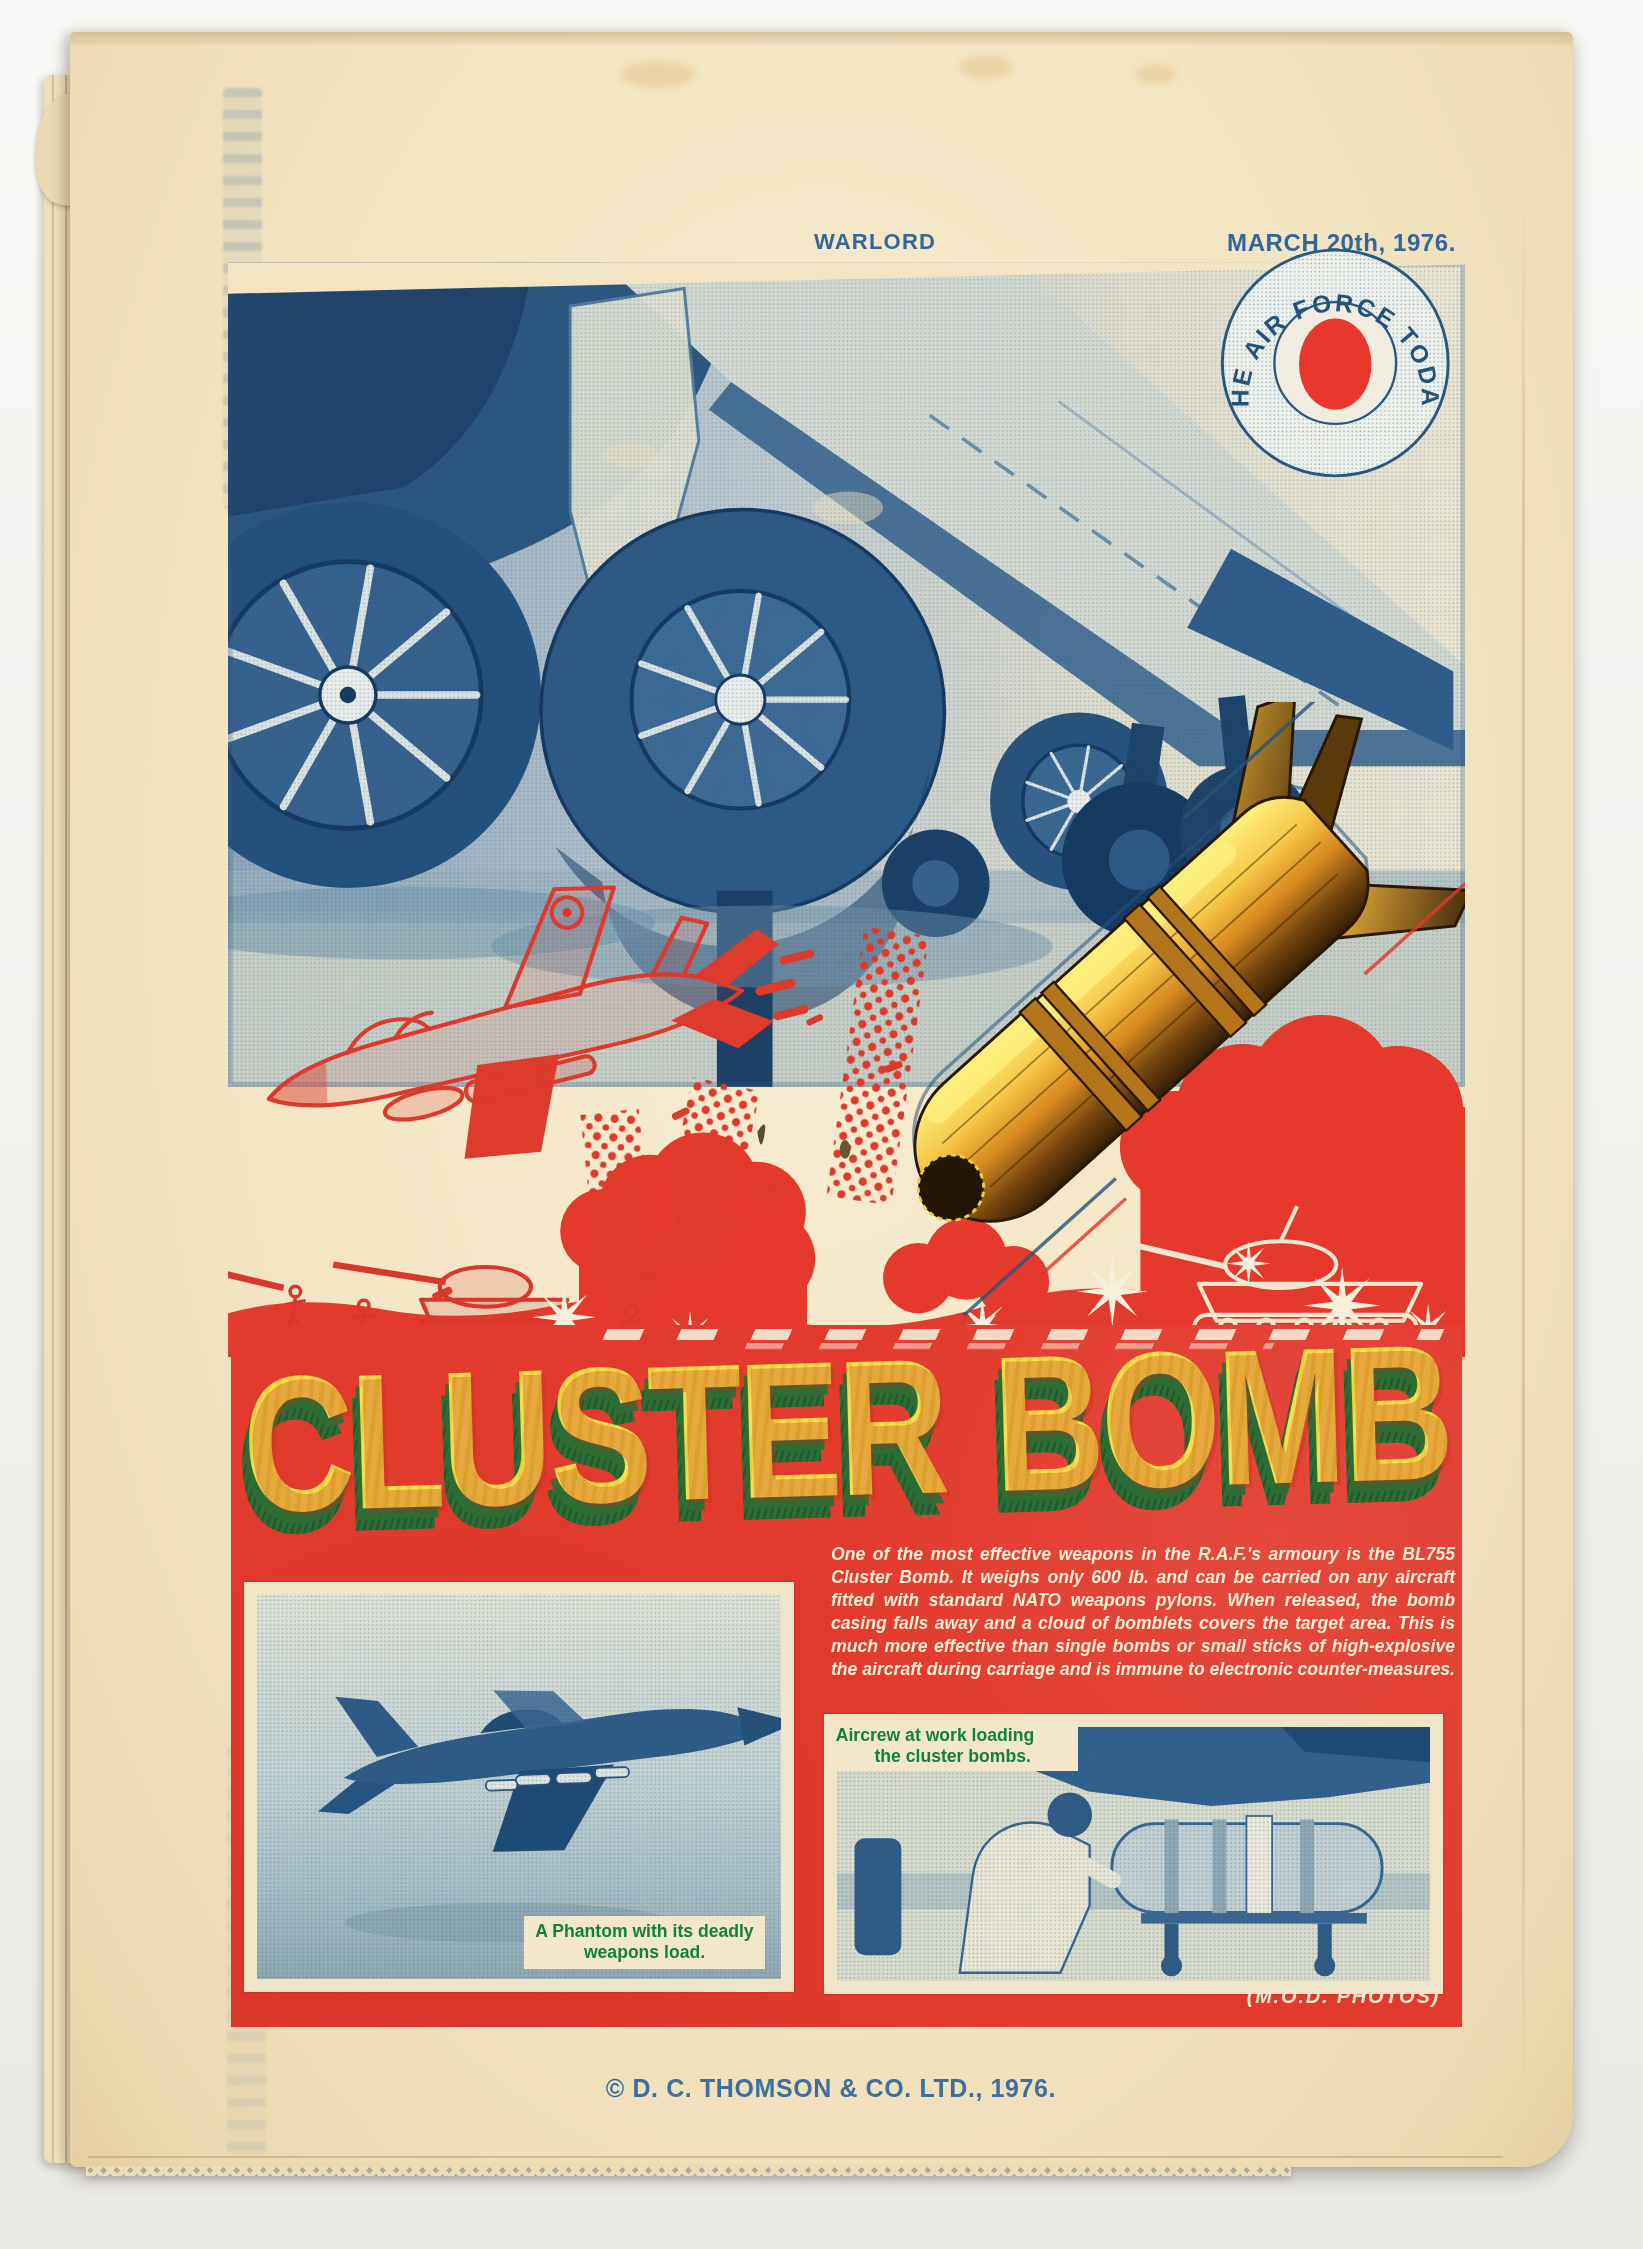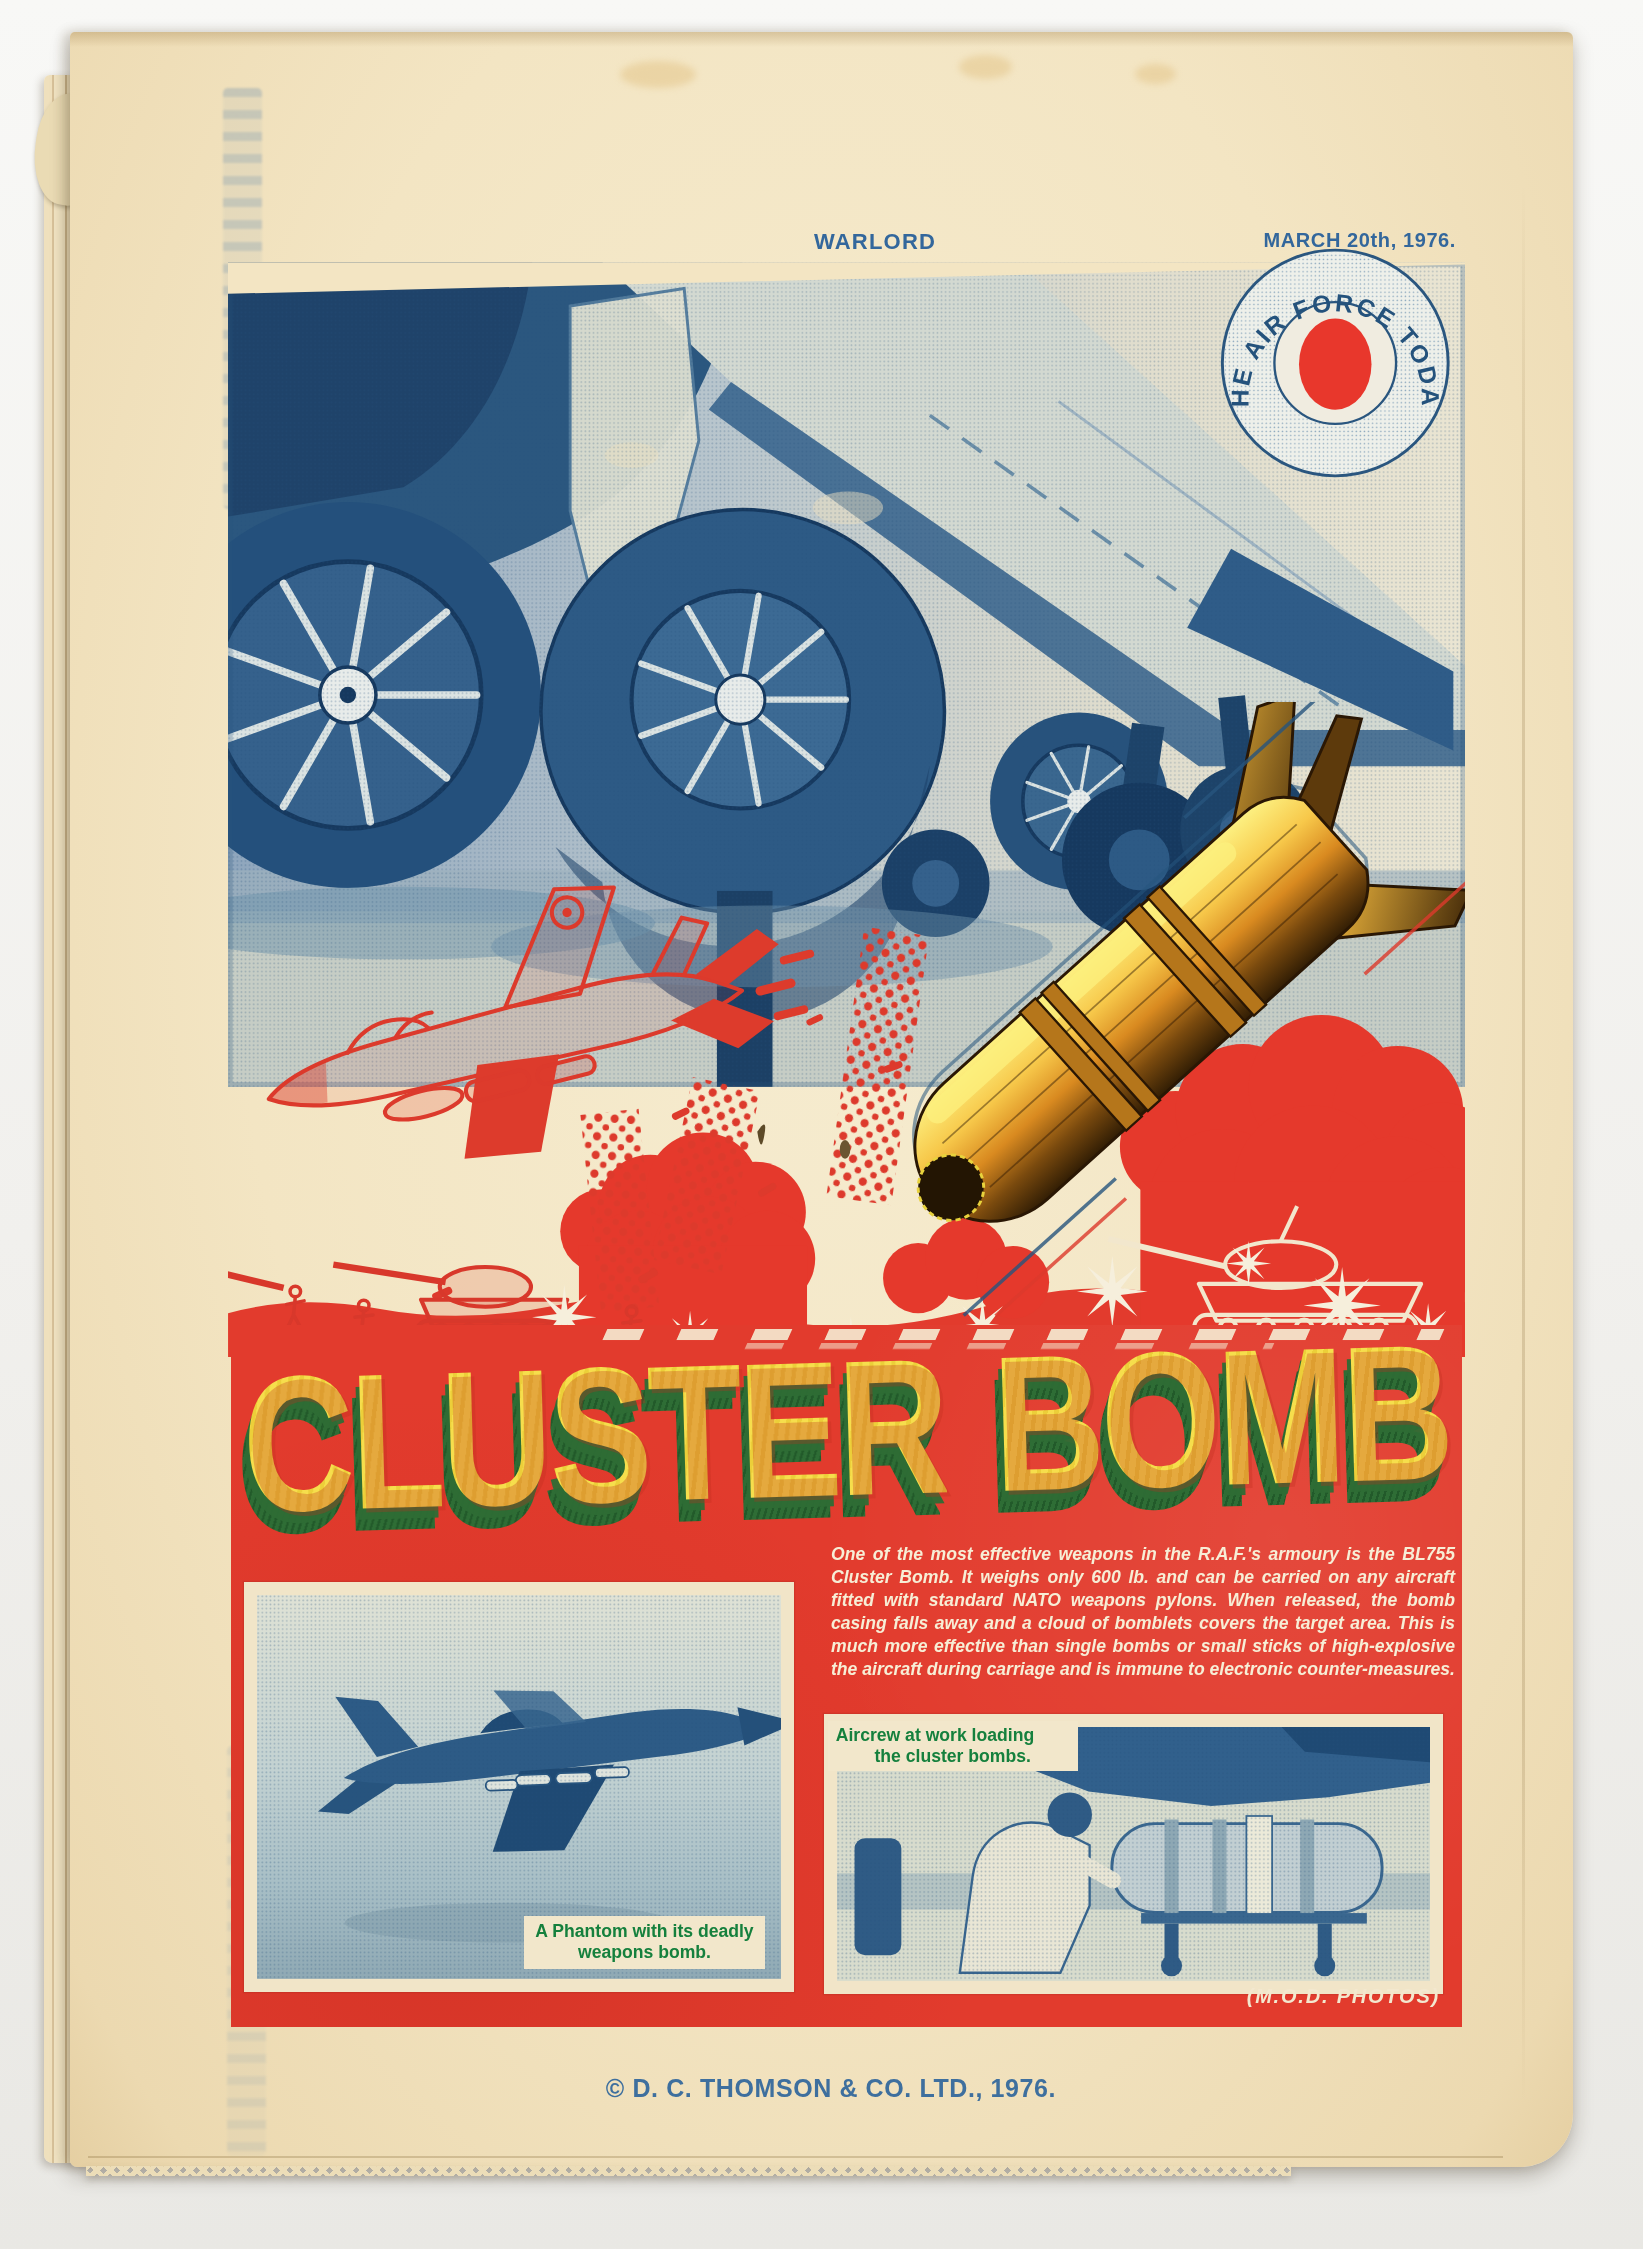--- a/index.html
+++ b/index.html
@@ -41,21 +41,21 @@
   .deckle{
     position:absolute;left:16.4px;bottom:-8.8px;width:1205px;height:9.4px;
     background:
       repeating-linear-gradient(-45deg,#ecddb8 0 4.7px,rgba(0,0,0,0) 4.7px 9.4px),
       repeating-linear-gradient(45deg,#ecddb8 0 4.7px,rgba(0,0,0,0) 4.7px 9.4px);
     filter:drop-shadow(0 4.1px 3.5px rgba(60,45,20,.25));
   }
   
   .header{position:absolute;left:0;top:197px;width:100%;height:33px;color:#33679c;}
   .mag-title{position:absolute;left:744px;font-weight:bold;font-size:22px;letter-spacing:1.2px;text-align:right;}
-  .issue-date{position:absolute;right:117px;font-weight:bold;font-size:20px;letter-spacing:0.6px;}
+  .issue-date{position:absolute;right:117px;font-weight:bold;font-size:24px;letter-spacing:0.6px;}
   
   .photo-main{position:absolute;left:158px;top:230px;width:1237px;height:825px;}
   .photo-main svg{display:block;}
   
   .roundel{position:absolute;left:1150px;top:214px;width:234px;height:234px;}
   
   .illustration{position:absolute;left:158px;top:670px;width:1237px;height:655px;}
   
   .red-panel{
     position:absolute;left:161px;top:1293px;width:1231px;height:702px;
@@ -430,21 +430,21 @@
               <rect x="352" y="208" width="60" height="18" rx="9" transform="rotate(4 382 217)"></rect>
               <rect x="420" y="212" width="62" height="18" rx="9" transform="rotate(4 451 221)"></rect>
               <rect x="488" y="210" width="58" height="17" rx="8" transform="rotate(4 517 218)"></rect>
               <rect x="300" y="212" width="54" height="17" rx="8" transform="rotate(4 327 220)"></rect>
             </g>
           </g>
           <rect width="896" height="656" fill="url(#lpDot)" opacity=".28"></rect>
         </svg>
         <div class="caption-box left-cap">
           <div class="cap1">A Phantom with its deadly</div>
-          <div class="cap2">weapons bomb.</div>
+          <div class="cap2">weapons load.</div>
         </div>
       </div>
 
       <div class="photo-frame right">
         <svg width="593" height="254" viewBox="0 0 1014 434">
           <defs>
             <pattern id="rpDot" width="7" height="7" patternUnits="userSpaceOnUse">
               <circle cx="2" cy="2" r="1.5" fill="#24507c"></circle>
             </pattern>
           </defs>

